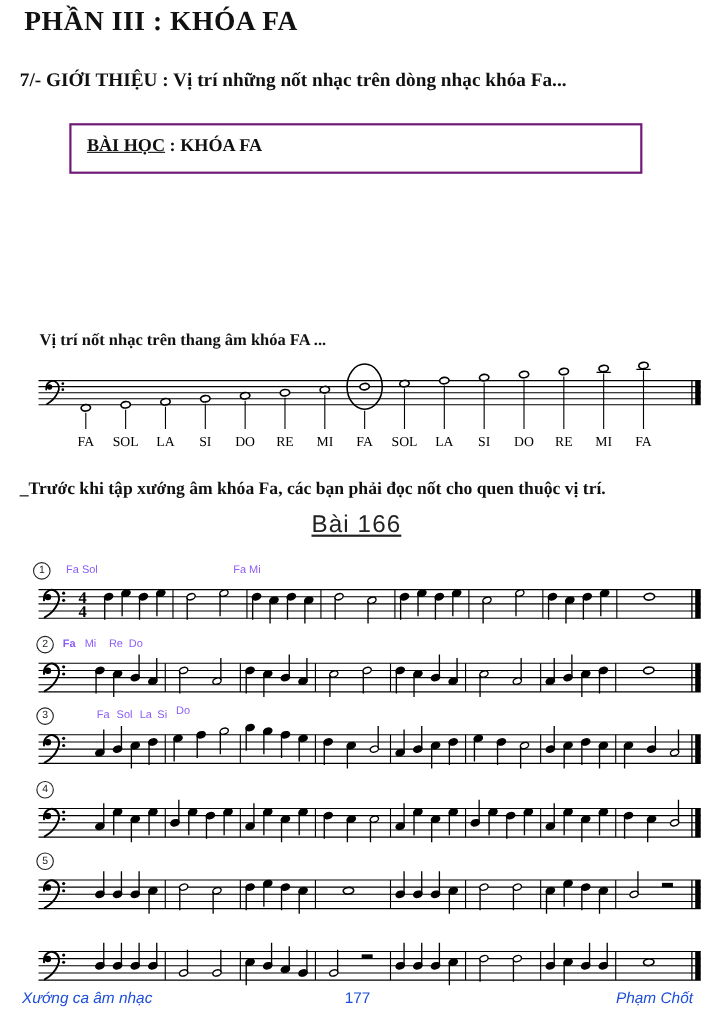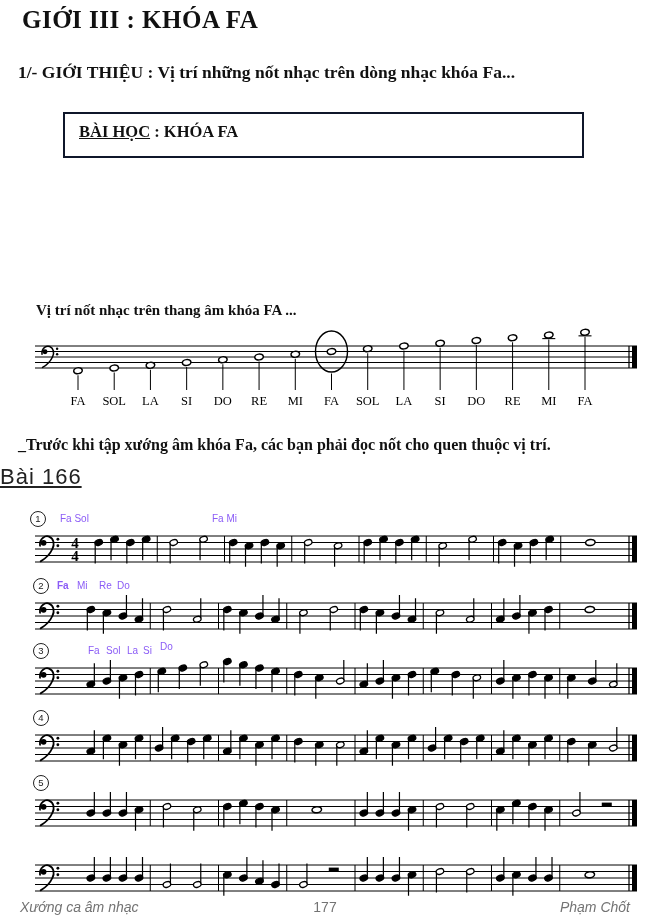--- a/index.html
+++ b/index.html
@@ -1,48 +1,48 @@
 <!DOCTYPE html>
 <html><head>
 <meta charset="utf-8">
 <style>
   html,body{margin:0;padding:0;}
   body{width:648px;height:923px;background:#ffffff;position:relative;overflow:hidden;
        font-family:"Liberation Serif", serif;color:#111;}
   h1{position:absolute;left:22px;top:6px;margin:0;font-size:25px;font-weight:bold;letter-spacing:.5px;}
   h2{position:absolute;left:18px;top:62px;margin:0;font-size:17.5px;font-weight:bold;}
-  .lesson-box{position:absolute;left:63px;top:112px;width:489px;border:2px solid #0f172a;
+  .lesson-box{position:absolute;left:63px;top:112px;width:489px;border:2px solid #701a75;
               padding:8px 14px 12px 14px;}
   .box-title{margin:0 0 2px 0;font-size:16.5px;font-weight:bold;}
   .box-title .u{text-decoration:underline;}
   .box-body{margin:2px 0 0 0;font-size:15.5px;line-height:1.52;}
   h3{position:absolute;left:20px;top:286px;margin:16px;font-size:15px;font-weight:bold;}
   #scale-svg{position:absolute;left:0;top:310px;}
   .note{position:absolute;left:18px;top:436px;margin:0;font-size:16px;font-weight:bold;}
-  .ex-title-wrap{position:absolute;left:0;top:464px;width:648px;}
+  .ex-title-wrap{position:absolute;left:0;top:464px;width:648px;text-align:center;}
   .ex-title{font-family:"Liberation Sans", sans-serif;font-size:22px;letter-spacing:1px;
             text-decoration:underline;color:#222;}
   .sys-svg{position:absolute;left:0;}
   .num-badge{position:absolute;width:14px;height:14px;border:1px solid #222;border-radius:50%;
              font-family:"Liberation Sans", sans-serif;font-size:9.5px;line-height:14px;
              text-align:center;color:#222;background:#fff;}
   .sol-label{position:absolute;font-family:Liberation Sans, sans-serif;font-size:10px;color:#8b5cf6;}
   .sol-label.b{font-weight:bold;}
   .footer{position:absolute;left:20px;right:18px;top:899px;height:20px;
-          font-family:"Liberation Sans", sans-serif;font-size:14px;color:#737373;}
+          font-family:"Liberation Sans", sans-serif;font-size:14px;color:#1d4ed8;}
   .f-left{position:absolute;left:0;top:0;font-style:italic;}
   .f-center{position:absolute;left:50%;transform:translateX(-50%);top:0;}
   .f-right{position:absolute;right:0;top:0;font-style:italic;}
 </style>
 </head>
 <body>
 
 <div class="page">
-  <h1>GIỚI III : KHÓA FA</h1>
-  <h2>1/- GIỚI THIỆU : Vị trí những nốt nhạc trên dòng nhạc khóa Fa...</h2>
+  <h1>PHẦN III : KHÓA FA</h1>
+  <h2>7/- GIỚI THIỆU : Vị trí những nốt nhạc trên dòng nhạc khóa Fa...</h2>
 
   <div class="lesson-box">
     <p class="box-title"><span class="u">BÀI HỌC</span><span> : </span><span>KHÓA FA</span></p>
   </div>
 
   <h3>Vị trí nốt nhạc trên thang âm khóa FA ...</h3>
 
   <svg id="scale-svg" width="648" height="102">
       <line x1="35" x2="637" y1="36" y2="36" stroke="#000" stroke-width="1"></line>
       <line x1="35" x2="637" y1="41.5" y2="41.5" stroke="#000" stroke-width="1"></line>

